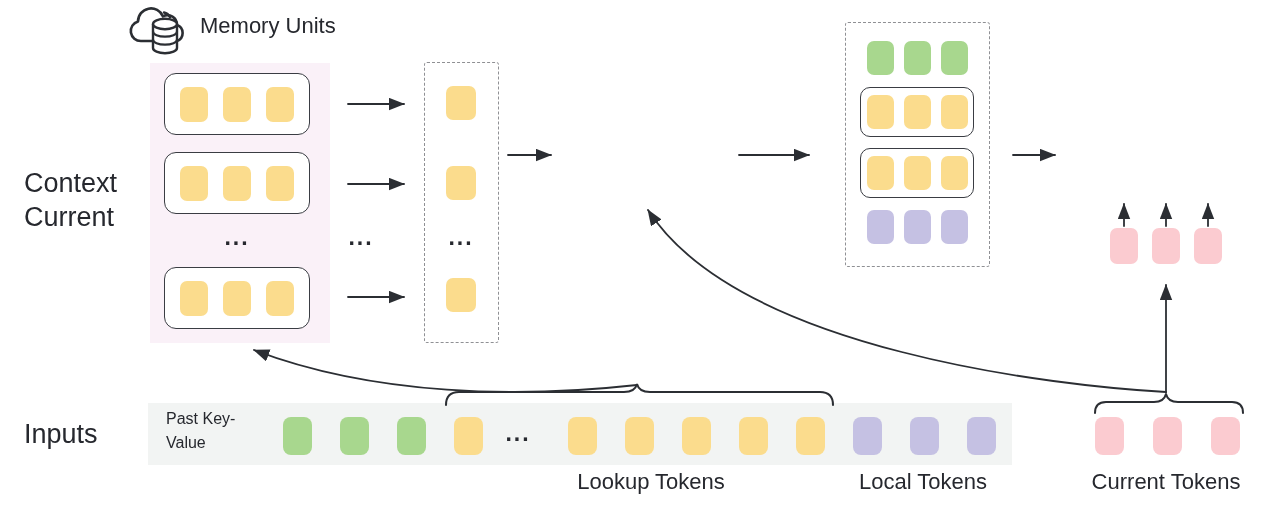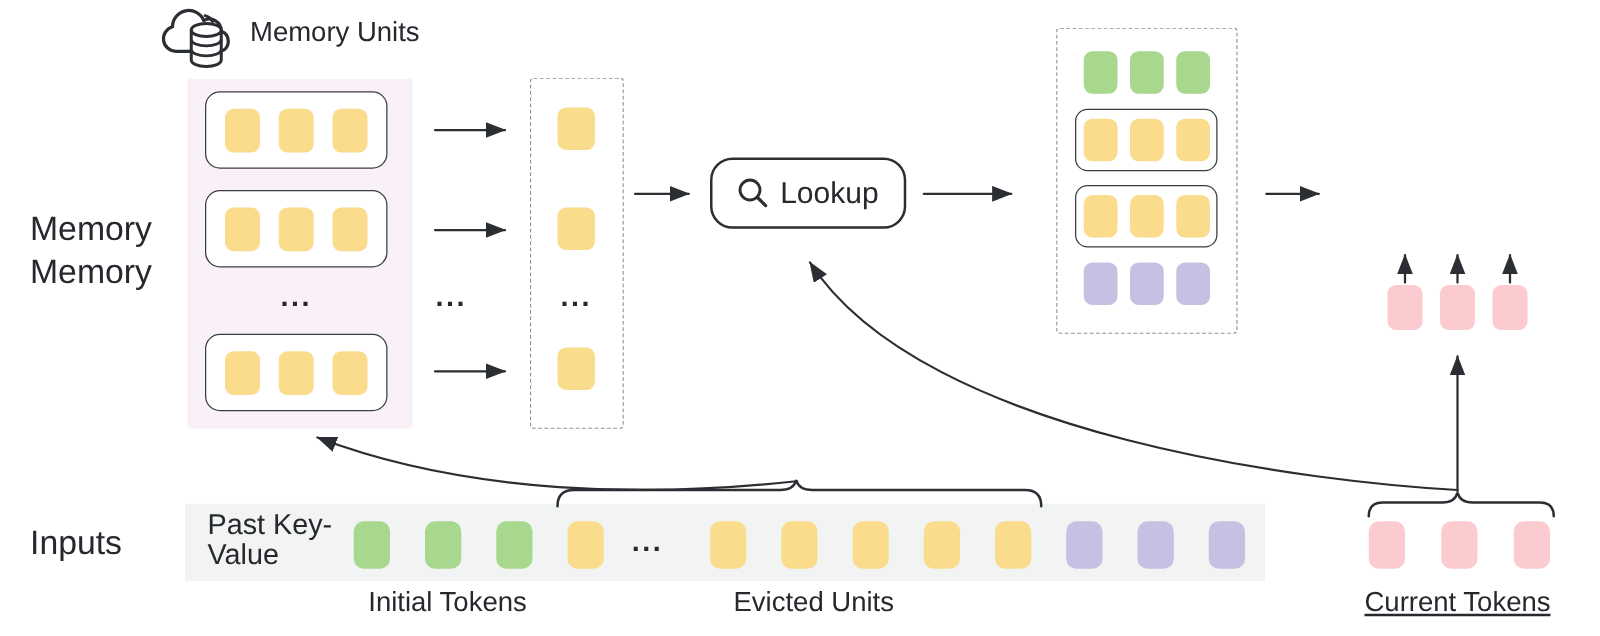--- a/index.html
+++ b/index.html
@@ -10,21 +10,21 @@
   }
   .abs { position:absolute; }
   .label { color:var(--text); }
 
   
   .memory-units-label { left:200px; top:13px; font-size:22px; }
   .rep-label { left:385px; top:3px; width:158px; text-align:center; font-size:21px; line-height:26px; }
   .context-label { left:24px; top:166px; width:130px; font-size:27px; line-height:34px; }
   .inputs-label { left:24px; top:419px; font-size:27px; }
   .cache-label { left:817px; top:273px; width:200px; text-align:center; font-size:22px; line-height:26px; }
-  .pastkv-label { left:166px; top:407px; width:108px; font-size:23px; line-height:24px; }
+  .pastkv-label { left:166px; top:407px; width:108px; font-size:16px; line-height:24px; }
   .group-label { top:469px; font-size:22px; transform:translateX(-50%); white-space:nowrap; }
 
   
   .memory-panel { left:150px; top:63px; width:180px; height:280px; background:var(--panel_pink); }
   .unit-box {
     left:164px; width:146px; height:62px; background:#ffffff;
     border:1.4px solid #3a3d43; border-radius:12px;
     display:flex; align-items:center; justify-content:space-evenly;
   }
   .dashed-box { border:1.6px dashed #8f9094; border-radius:3px; background:transparent; }
@@ -81,21 +81,21 @@
   <svg class="abs" style="left:128px; top:0px;" width="66" height="58" viewBox="0 0 66 58">
     <path d="M13,41 a10,10 0 0 1 -3,-19.6 a13,13 0 0 1 25,-5 a9.5,9.5 0 0 1 14,8.6 a8.5,8.5 0 0 1 0,16 z" fill="#ffffff" stroke="var(--stroke)" stroke-width="2.6" stroke-linejoin="round"></path>
     <path d="M36,12.5 a8.5,8.5 0 0 1 6,4.8" fill="none" stroke="var(--stroke)" stroke-width="2.3" stroke-linecap="round"></path>
     <path d="M25,24 V48 A12,5.2 0 0 0 49,48 V24" fill="#ffffff" stroke="var(--stroke)" stroke-width="2.4"></path>
     <path d="M25,31.5 A12,5.2 0 0 0 49,31.5" fill="none" stroke="var(--stroke)" stroke-width="2.2"></path>
     <path d="M25,39.5 A12,5.2 0 0 0 49,39.5" fill="none" stroke="var(--stroke)" stroke-width="2.2"></path>
     <ellipse cx="37" cy="24" rx="12" ry="5.2" fill="#ffffff" stroke="var(--stroke)" stroke-width="2.4"></ellipse>
   </svg>
 
   <div class="abs label memory-units-label">Memory Units</div>
-  <div class="abs label context-label">Memory Memory</div>
+  <div class="abs label context-label">Context Current</div>
   <div class="abs label inputs-label">Inputs</div>
 
   <div class="abs memory-panel"></div>
   <div class="abs unit-box tok-m" style="top:73px;">
       <div class="token" style="background: rgb(251, 220, 141);"></div>
       <div class="token" style="background: rgb(251, 220, 141);"></div>
       <div class="token" style="background: rgb(251, 220, 141);"></div>
     </div>
   <div class="abs unit-box tok-m" style="top:152px;">
       <div class="token" style="background: rgb(251, 220, 141);"></div>
@@ -116,27 +116,20 @@
       <div class="token" style="background: rgb(251, 220, 141);"></div>
     </div>
   <div class="abs row tok-r" style="left:446px; top:166px;">
       <div class="token" style="background: rgb(251, 220, 141);"></div>
     </div>
   <div class="abs row tok-r" style="left:446px; top:278px;">
       <div class="token" style="background: rgb(251, 220, 141);"></div>
     </div>
   <div class="abs ellipsis" style="left:461px; top:240px;">...</div>
 
-  <div class="abs lookup">
-    <svg width="25" height="25" viewBox="0 0 25 25">
-      <circle cx="10" cy="10" r="8" fill="none" stroke="var(--stroke)" stroke-width="2.3"></circle>
-      <line x1="16" y1="16" x2="22.5" y2="22.5" stroke="var(--stroke)" stroke-width="2.6" stroke-linecap="round"></line>
-    </svg>
-    <span>Lookup</span>
-  </div>
 
   <div class="abs dashed-box cache-box"></div>
   <div class="abs cache-row tok-c" style="top:41px;">
       <div class="token" style="background: rgb(168, 215, 142);"></div>
       <div class="token" style="background: rgb(168, 215, 142);"></div>
       <div class="token" style="background: rgb(168, 215, 142);"></div>
     </div>
   <div class="abs cache-unit-box tok-c" style="top:87px;">
       <div class="token" style="background: rgb(251, 220, 141);"></div>
       <div class="token" style="background: rgb(251, 220, 141);"></div>
@@ -182,23 +175,23 @@
       <div class="token" style="background: rgb(197, 193, 227);"></div>
       <div class="token" style="background: rgb(197, 193, 227);"></div>
       <div class="token" style="background: rgb(197, 193, 227);"></div>
     </div>
   <div class="abs row tok-b" style="left:1095px; top:417px; gap:29px;">
       <div class="token" style="background: rgb(251, 203, 208);"></div>
       <div class="token" style="background: rgb(251, 203, 208);"></div>
       <div class="token" style="background: rgb(251, 203, 208);"></div>
     </div>
 
-  <div class="abs label group-label" style="left:358px;">Initial Tokens</div>
-  <div class="abs label group-label" style="left:651px;">Evicted Units</div>
-  <div class="abs label group-label" style="left:1166px;text-decoration:underline;">Current Tokens</div>
+  <div class="abs label group-label" style="left:651px;">Lookup Tokens</div>
+  <div class="abs label group-label" style="left:923px;">Local Tokens</div>
+  <div class="abs label group-label" style="left:1166px;">Current Tokens</div>
 
   <svg class="abs overlay" width="1280" height="509" viewBox="0 0 1280 509">
     <defs>
       <marker id="ah" markerWidth="10" markerHeight="8" refX="8.5" refY="3.5" orient="auto">
         <path d="M0,0 L9,3.5 L0,7 z" fill="var(--stroke)"></path>
       </marker>
     </defs>
     <g stroke="var(--stroke)" stroke-width="1.8" fill="none" stroke-linecap="round">
       <line x1="348" y1="104" x2="404" y2="104" marker-end="url(#ah)"></line>
       <line x1="348" y1="184" x2="404" y2="184" marker-end="url(#ah)"></line>

